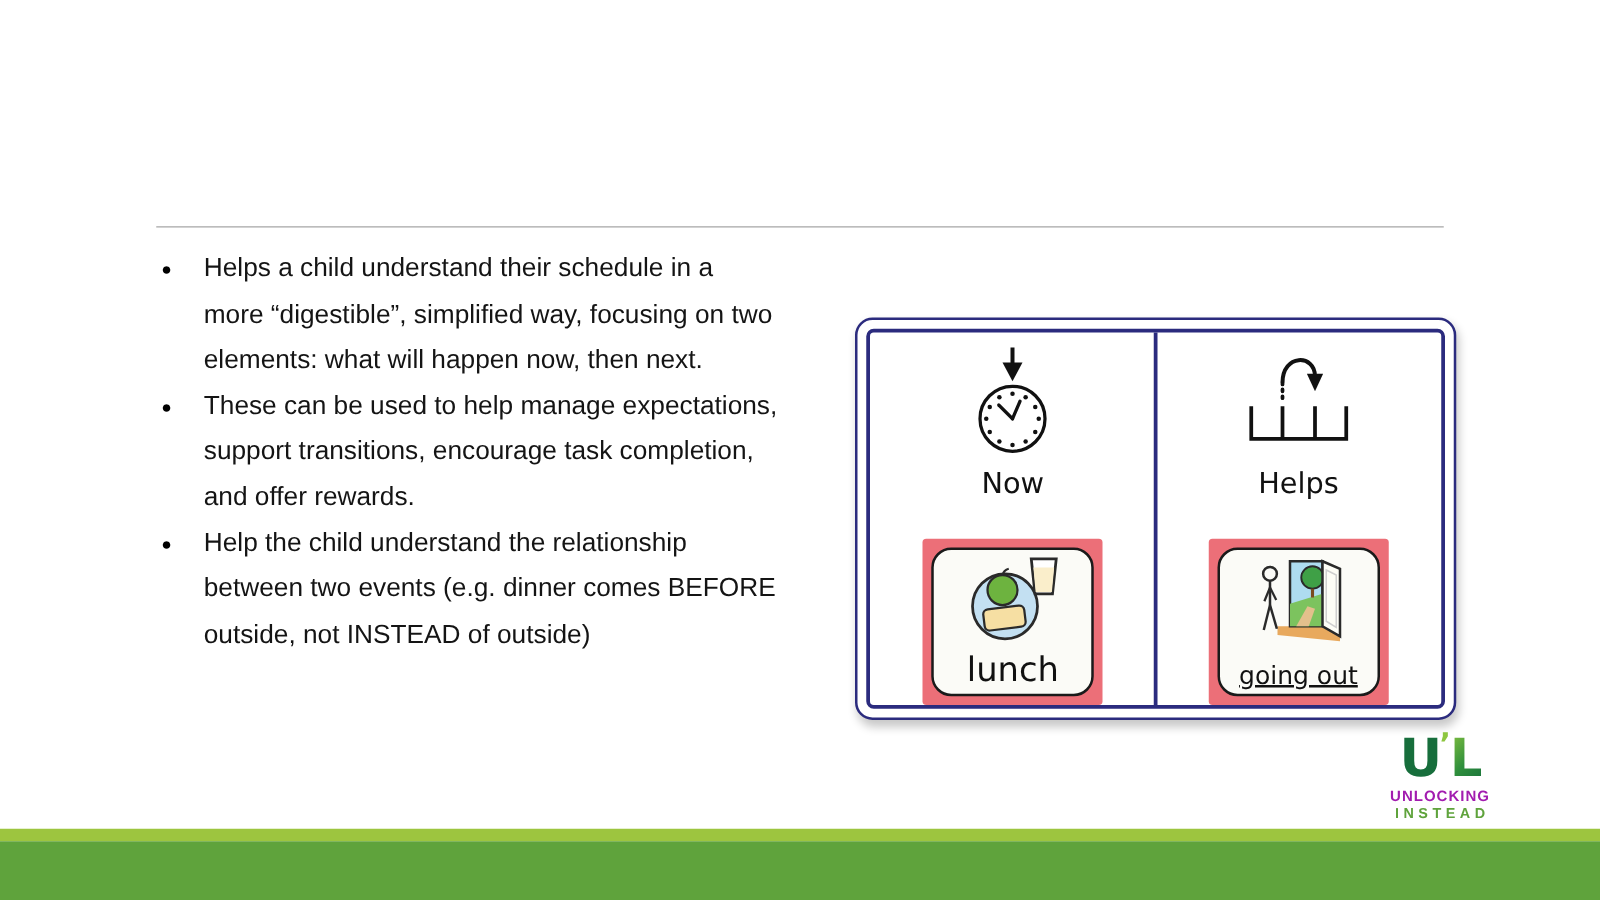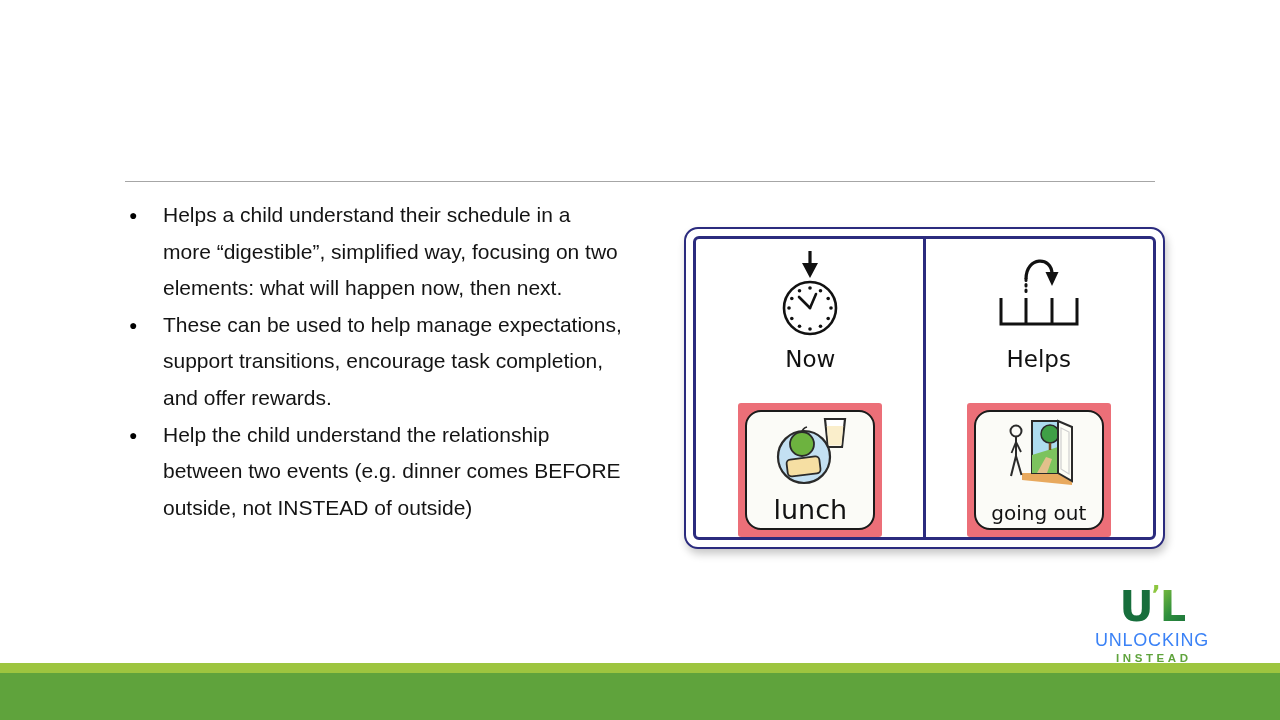--- a/index.html
+++ b/index.html
@@ -32,21 +32,21 @@
     position:relative; padding-left:36px;
     font-size:21px; line-height:36.6px; color:#141414;
   }
   .bullet .dot {
     position:absolute; left:2px; top:0;
     font-size:14px; line-height:36.6px; color:#000;
   }
 
   
   .board {
-    position:absolute; left:684px; top:227px; width:481px; height:322px;
+    position:absolute; left:684px; top:254px; width:481px; height:322px;
     background:#fff; border:2px solid #2b2b7e; border-radius:14px;
     box-shadow:2px 5px 8px rgba(0,0,0,0.22);
     padding-left:16px;
   }
   .board-inner {
     position:absolute; inset:7px;
     border:3px solid #2b2b7e; border-radius:6px;
     display:flex;
   }
   .board-divider {
@@ -69,21 +69,21 @@
     position:absolute; inset:7px;
     background:#fbfbf7; border:2.5px solid #1a1a1a; border-radius:16px;
     display:flex; flex-direction:column; align-items:center; justify-content:space-between;
     padding:3px 2px 2px 2px;
   }
   .card-label {
     font-family:"DejaVu Sans", sans-serif;
     color:#111; line-height:1; padding-bottom:3px; white-space:nowrap;
   }
   .card-label.lunch { font-size:27px; }
-  .card-label.goingout { font-size:20px; }
+  .card-label.goingout { font-size:20px;text-decoration:underline; }
 
   
   .logo {
     position:absolute; left:1100px; top:584px; width:104px;
     display:flex; flex-direction:column; align-items:center;
   }
   .monogram {
     font-family:"DejaVu Sans", sans-serif;
     font-weight:700; font-size:42px; line-height:0.95; letter-spacing:-2px;
   }
@@ -91,21 +91,21 @@
   .mg-mark {
     color:#8dc63f; font-size:24px; vertical-align:18px; letter-spacing:-1px;
   }
   .mg-l {
     color:#2f8f3c;
     background:linear-gradient(135deg,#8dc63f 0%,#2f8f3c 55%,#176e3c 100%);
     -webkit-background-clip:text; background-clip:text;
     -webkit-text-fill-color:transparent;
   }
   .logo-line1 {
-    margin-top:3px; font-size:18px; font-weight:400; color:#3b82f6;
+    margin-top:3px; font-size:12px; font-weight:700; color:#a21caf;
     letter-spacing:0.8px; white-space:nowrap;
   }
   .logo-line2 {
     margin-top:1px; font-size:11.5px; font-weight:700; color:#5fa33c;
     letter-spacing:3.6px; white-space:nowrap; margin-right:-3.6px;
   }
 
   
   .bar-light { position:absolute; left:0; top:663px; width:1280px; height:10px; background:#9dc53f; }
   .bar-dark  { position:absolute; left:0; top:673px; width:1280px; height:47px; background:#5fa33c; }

